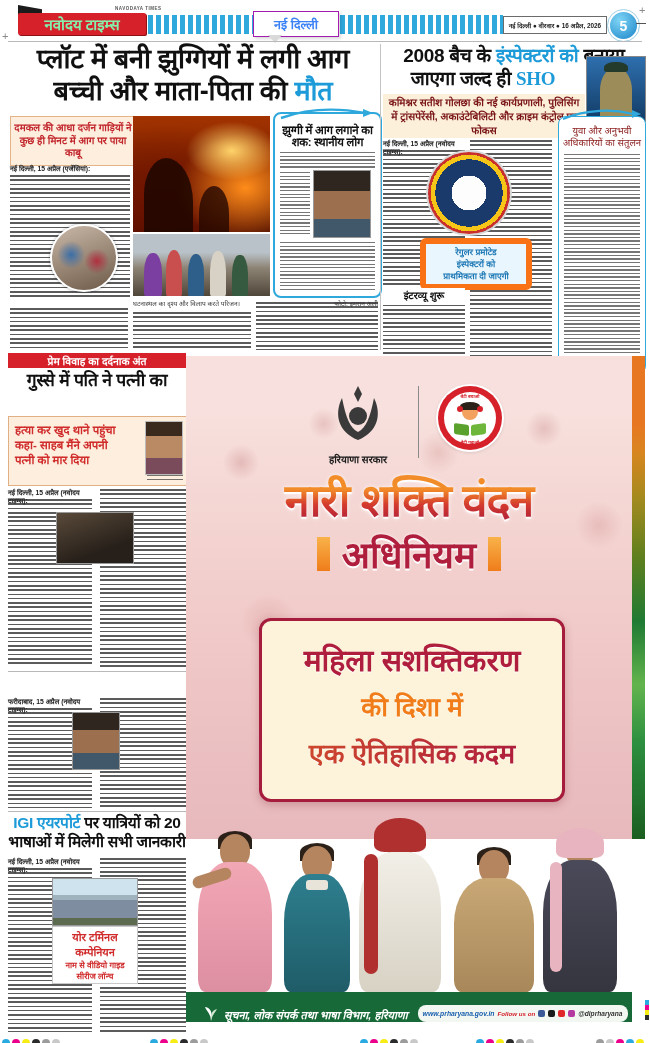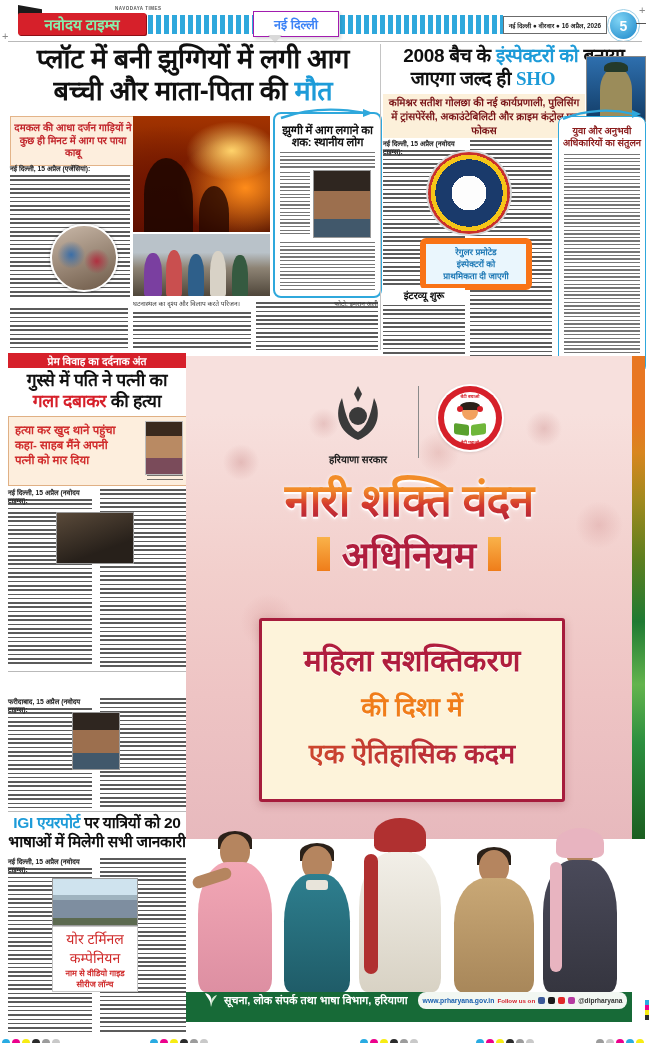--- a/index.html
+++ b/index.html
@@ -65,40 +65,40 @@
      radial-gradient(44px 44px at 45% 62%,rgba(200,120,120,.22),transparent 70%),
      radial-gradient(40px 40px at 72% 58%,rgba(200,125,125,.24),transparent 70%),
      linear-gradient(180deg,#f7e0dd 0 12%,#f2cfcc 45%,#eec4c4 70%,#e7b9bd 100%);}
   .adstrip{background:linear-gradient(180deg,#e87722 0 14%,#d8861f 20%,#a08a1e 30%,#5d7f1f 42%,#1f7a33 55%,#63b44d 68%,#2c8f3f 80%,#1b5e20 100%);}
   .adtitle1{font-size:45px;font-weight:900;letter-spacing:-1px;
             background:linear-gradient(180deg,#f28c28 0 35%,#d43a2e 60%,#9e1340 100%);
             -webkit-background-clip:text;background-clip:text;color:transparent;
             filter:drop-shadow(0 2px 0 rgba(255,255,255,.9)) drop-shadow(0 0 2px rgba(255,255,255,.8));}
   .adtitle2{font-size:37px;font-weight:900;color:#b01e3e;text-shadow:0 2px 0 #fff,0 0 3px #fff;}
   .adbar{width:13px;height:34px;background:linear-gradient(180deg,#f9b24a,#ef7d1a);}
-  .adbox{background:#fdf3da;border:3px solid #a61c3c;border-radius:3px;box-shadow:0 3px 8px rgba(120,30,40,.25);}
+  .adbox{background:#fdf3da;border:3px solid #a61c3c;border-radius:12px;box-shadow:0 3px 8px rgba(120,30,40,.25);}
   .adl1{font-size:30px;font-weight:900;color:#b01e3e;text-shadow:0 1px 0 #fff;}
   .adl2{font-size:26px;font-weight:900;color:#f07d1a;text-shadow:0 1px 0 #fff;}
   .adl3{font-size:27px;font-weight:900;background:linear-gradient(90deg,#d4502a,#a8163f);
         -webkit-background-clip:text;background-clip:text;color:transparent;filter:drop-shadow(0 1px 0 rgba(255,255,255,.9));}
   .gov{font-size:10px;font-weight:700;color:#1c1c1c;}
   .bbbp{border-radius:50%;background:#d6202a;box-shadow:0 0 0 2px #fff,0 1px 4px rgba(0,0,0,.3);}
   .bbbp .inner{position:absolute;left:9%;top:9%;width:82%;height:82%;border-radius:50%;background:#fff;}
   .bbbptxt{position:absolute;width:100%;text-align:center;font-size:4.6px;font-weight:700;color:#d6202a;}
-  .adfooter{background:#176a37;color:#fff;display:flex;align-items:flex-start;}
+  .adfooter{background:#176a37;color:#fff;display:flex;align-items:flex-end;font-style:italic;}
   .pill{background:#f2f7f2;border-radius:8px;display:flex;align-items:center;gap:3px;padding:2px 5px;height:13px;}
   .sq{width:7px;height:7px;border-radius:2px;display:inline-block;}
   
   .woman{position:absolute;}
   .head{position:absolute;left:50%;transform:translateX(-50%);top:0;width:30px;height:34px;border-radius:50% 50% 46% 46%;background:#b5855f;}
   .hair{position:absolute;left:50%;transform:translateX(-50%);top:-3px;width:34px;height:18px;border-radius:50% 50% 0 0;background:#2b2119;}
   .body{position:absolute;left:50%;transform:translateX(-50%);top:28px;border-radius:40% 40% 10% 10%;}
   .dot{width:8px;height:8px;border-radius:50%;display:inline-block;margin-right:2px;}
   .dc{background:#29abe2}.dm{background:#ec008c}.dy{background:#f7ec13}.dk{background:#2b2b2b}.dg{background:#9c9c9c}.dl2{background:#c9c9c9}
-  .sb-title{font-weight:700;color:#8a1b1b;font-size:9.5px;line-height:1.25;}
+  .sb-title{font-weight:400;color:#8a1b1b;font-size:9.5px;line-height:1.25;}
 </style>
 </head>
 <body>
 
 <div id="page">
 
   <div class="abs crop" style="left:2px;top:30px;">+</div>
   <div class="abs crop" style="left:639px;top:4px;">+</div>
   <div class="abs" style="left:115px;top:6px;font-size:4.5px;color:#555;font-weight:700;letter-spacing:.5px;">NAVODAYA TIMES</div>
   <div class="abs" style="left:18px;top:5px;width:24px;height:12px;background:#1b1b1b;clip-path:polygon(0 0,100% 35%,100% 100%,0 100%);"></div>
@@ -178,23 +178,20 @@
       <path d="M2 12 C 26 2, 52 2, 72 7" stroke="#2fa8dc" stroke-width="2.2" fill="none"></path>
       <polygon points="80,7 71,3 71,11" fill="#2fa8dc"></polygon>
     </svg>
     <div class="ctr sb-title" style="margin-top:8px;">युवा और अनुभवी</div>
     <div class="ctr sb-title">अधिकारियों का संतुलन</div>
     <div class="flsm" style="margin:5px 5px 0 5px;height:212px;"></div>
   </div>
 
   <div class="abs redstrip" style="left:8px;top:353px;width:178px;height:15px;">प्रेम विवाह का दर्दनाक अंत</div>
   <div class="abs hl ctr" style="left:8px;top:371px;width:178px;font-size:17.5px;">गुस्से में पति ने पत्नी का</div>
-  <div class="abs hl ctr" style="left:8px;top:392px;width:178px;font-size:17.5px;">
-    <span class="red">गला दबाकर</span><span> की हत्या</span>
-  </div>
   <div class="abs" style="left:8px;top:416px;width:178px;height:68px;background:#fdeedd;border:1px solid #e0b084;">
     <div style="margin:6px 0 0 6px;font-size:11.5px;font-weight:800;color:#d02c2c;line-height:1.3;">
       <div>हत्या कर खुद थाने पहुंचा</div>
       <div>कहा- साहब मैंने अपनी</div>
       <div>पत्नी को मार दिया</div>
     </div>
     <div class="ph portrait2" style="position:absolute;right:4px;top:4px;width:36px;height:52px;"></div>
     <div class="flsm" style="position:absolute;right:4px;top:58px;width:36px;height:6px;"></div>
   </div>
   <div class="abs dl" style="left:8px;top:489px;width:84px;">नई दिल्ली, 15 अप्रैल (नवोदय टाइम्स):</div>
@@ -213,21 +210,21 @@
 
   <div class="abs hl ctr" style="left:8px;top:815px;width:178px;font-size:15.5px;">
     <span class="blue">IGI एयरपोर्ट</span><span> पर यात्रियों को 20</span>
   </div>
   <div class="abs hl ctr" style="left:8px;top:834px;width:178px;font-size:15.5px;">भाषाओं में मिलेगी सभी जानकारी</div>
   <div class="abs dl" style="left:8px;top:858px;width:84px;">नई दिल्ली, 15 अप्रैल (नवोदय टाइम्स):</div>
   <div class="abs fl" style="left:8px;top:868px;width:84px;height:164px;"></div>
   <div class="abs fl" style="left:100px;top:858px;width:86px;height:174px;"></div>
   <div class="abs ph building" style="left:52px;top:878px;width:84px;height:46px;"></div>
   <div class="abs" style="left:52px;top:926px;width:84px;background:#fff;border:1px solid #c9c9c9;text-align:center;padding:2px 0;">
-    <div style="font-size:14px;font-weight:400;color:#d02c2c;">योर टर्मिनल कम्पेनियन</div>
+    <div style="font-size:11px;font-weight:700;color:#d02c2c;">योर टर्मिनल कम्पेनियन</div>
     <div style="font-size:8.2px;font-weight:800;color:#d02c2c;">नाम से वीडियो गाइड</div>
     <div style="font-size:8.2px;font-weight:800;color:#d02c2c;">सीरीज लॉन्च</div>
   </div>
 
   <div class="abs adwrap" style="left:186px;top:356px;width:459px;height:483px;">
     <div class="abs adstrip" style="right:0;top:0;width:13px;height:100%;"></div>
 
     <div class="abs" style="left:146px;top:28px;width:52px;height:66px;">
       <svg width="52" height="66" viewBox="0 0 52 66">
         <path d="M26 2 L30 10 L26 18 L22 10 Z" fill="#3a3a3a"></path>

